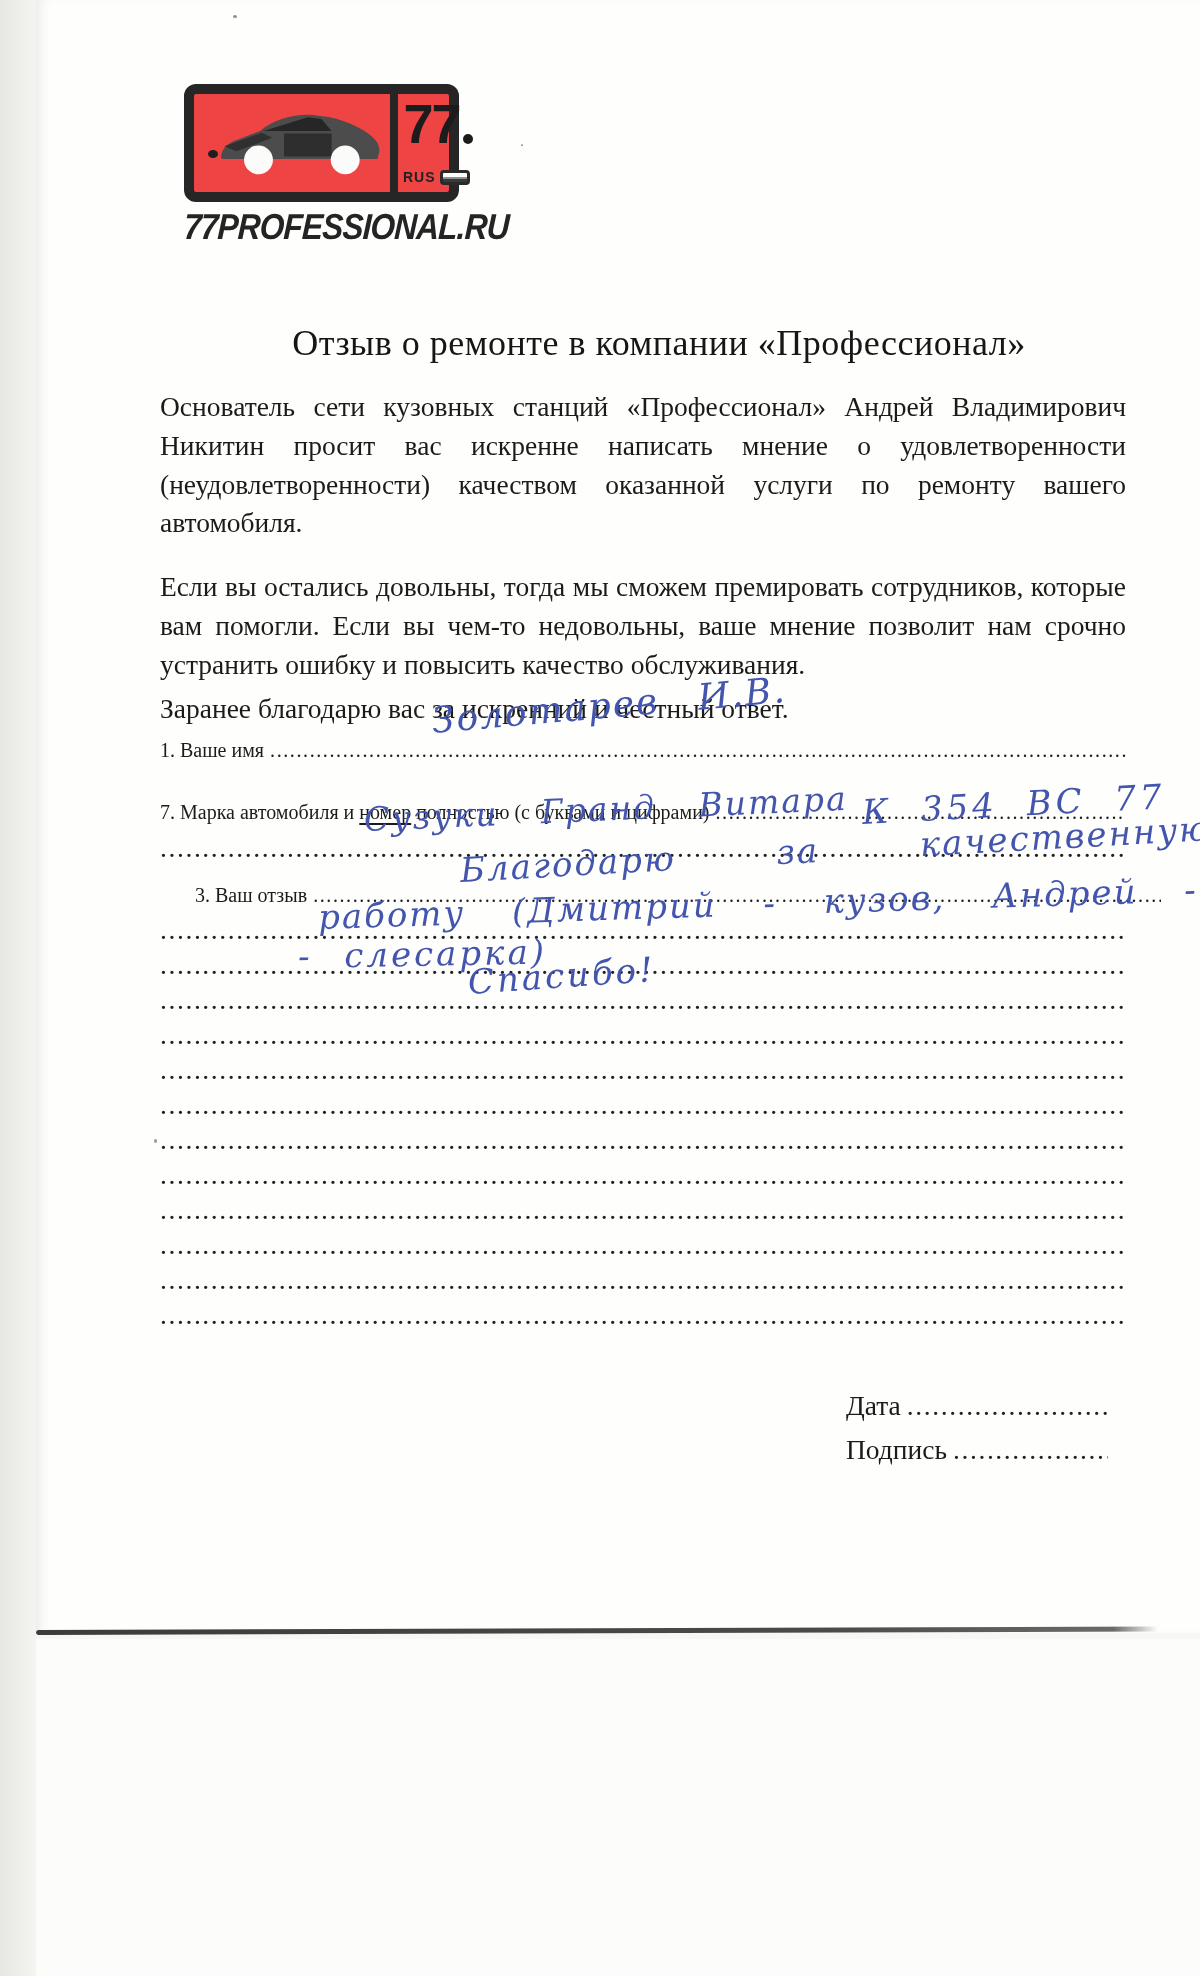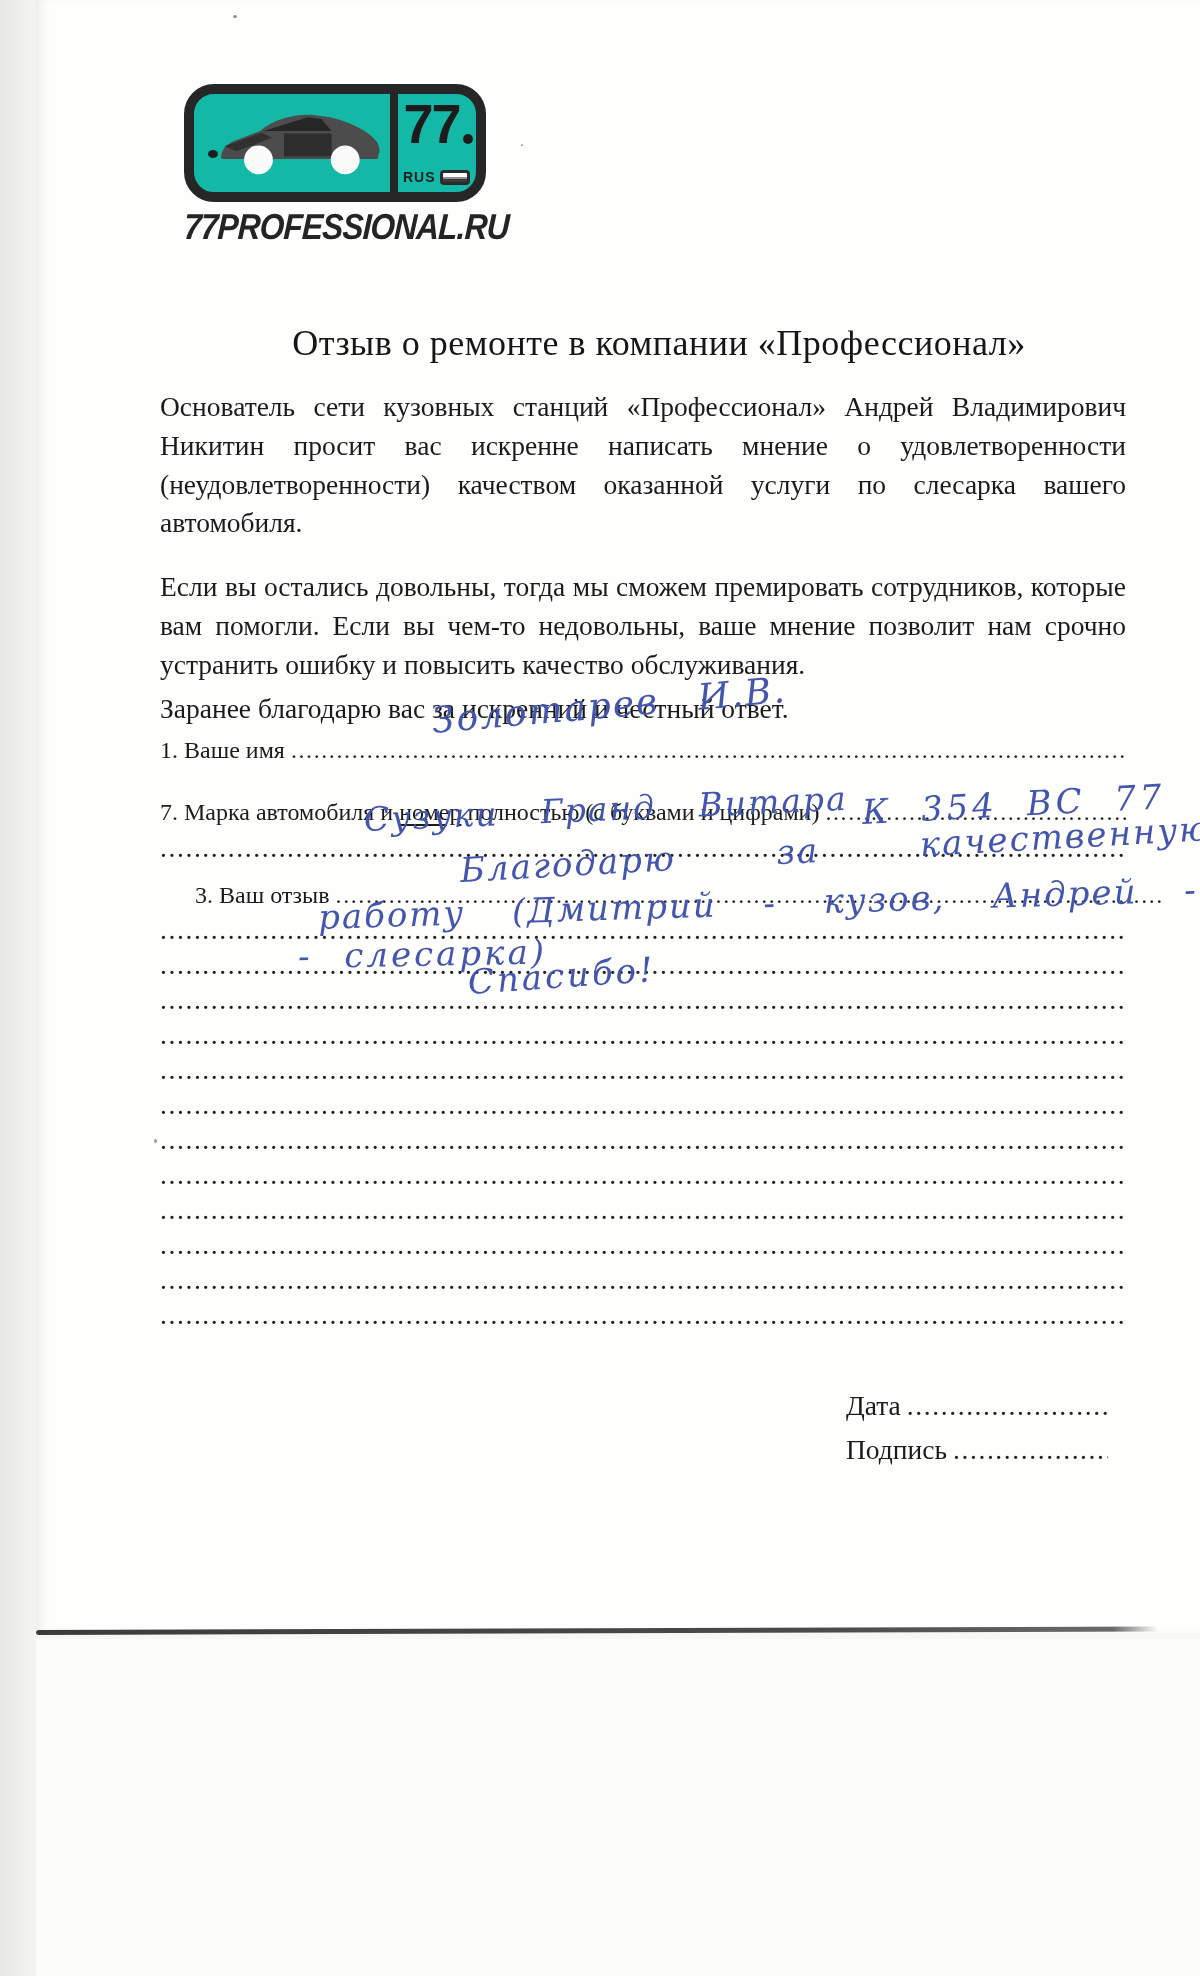--- a/index.html
+++ b/index.html
@@ -22,22 +22,22 @@
     background:#fcfcfa;
   }
   .page-bottom-edge{
     position:absolute;left:0px;top:1630px;width:1122px;height:5px;
     background:linear-gradient(to right,#3c3c3c 0%,#4a4a4a 70%,#6a6a6a 96%,rgba(106,106,106,0));
     transform:rotate(-0.18deg);transform-origin:left center;border-radius:3px;
   }
   
   .logo{position:absolute;left:148px;top:84px;width:320px;}
   .plate{
-    position:relative;width:302px;height:118px;
-    border:10px solid #262626;border-radius:30px;background:#14b8a6;
+    position:relative;width:275px;height:118px;
+    border:10px solid #262626;border-radius:12px;background:#ef4444;
     box-sizing:border-box;
   }
   .plate-inner-dot{
     position:absolute;left:14px;top:56px;width:10px;height:8px;border-radius:50%;
     background:#1e1e1e;
   }
   .car-wrap{position:absolute;left:22px;top:8px;width:170px;height:80px;}
   .plate-divider{position:absolute;left:196px;top:0;width:8px;height:98px;background:#262626;}
   .plate-right{position:absolute;left:206px;top:0;width:76px;height:98px;}
   .n77-row{display:flex;align-items:flex-start;justify-content:center;margin-top:2px;}
@@ -78,21 +78,21 @@
     position:absolute;left:0;width:966px;margin:0;
     font-size:27.5px;line-height:38.8px;color:#1b1b1b;
     text-align:justify;
   }
   .p1{top:388px;}
   .p2{top:568px;}
   .p3{top:690px;text-align:left;}
   
   .frow{
     position:absolute;left:0;width:966px;display:flex;align-items:flex-end;
-    font-size:24px;color:#1b1b1b;line-height:34px;
+    font-size:20px;color:#1b1b1b;line-height:34px;
   }
   .frow .lbl{white-space:nowrap;}
   .u{text-decoration:underline;text-underline-offset:4px;}
   .dots{
     flex:1;overflow:hidden;white-space:nowrap;color:#1f1f1f;
     letter-spacing:1.6px;margin-left:6px;
   }
   .dotline{
     position:absolute;left:0;width:966px;overflow:hidden;white-space:nowrap;
     font-size:27.5px;line-height:34px;color:#1f1f1f;letter-spacing:1.6px;
@@ -155,21 +155,21 @@
   </div>
 
   <div class="speck1"></div>
   <div class="speck2">·</div>
   <div class="speck3"></div>
 
   <div class="content">
 
     <h1 class="title">Отзыв о ремонте в компании «Профессионал»</h1>
 
-    <p class="para p1">Основатель сети кузовных станций «Профессионал» Андрей Владимирович Никитин просит вас искренне написать мнение о удовлетворенности (неудовлетворенности) качеством оказанной услуги по слесарка вашего автомобиля.</p>
+    <p class="para p1">Основатель сети кузовных станций «Профессионал» Андрей Владимирович Никитин просит вас искренне написать мнение о удовлетворенности (неудовлетворенности) качеством оказанной услуги по ремонту вашего автомобиля.</p>
     <p class="para p2">Если вы остались довольны, тогда мы сможем премировать сотрудников, которые вам помогли. Если вы чем-то недовольны, ваше мнение позволит нам срочно устранить ошибку и повысить качество обслуживания.</p>
     <p class="para p3">Заранее благодарю вас за искренний и честный ответ.</p>
 
     <div class="frow" style="top:733px;">
       <span class="lbl">1. Ваше имя</span>
       <span class="dots">....................................................................................................................................................................................................................................................................</span>
     </div>
 
     <div class="frow" style="top:795px;">
       <span class="lbl"><span>7. Марка автомобиля и </span><span class="u">номер</span><span> полностью (с буквами и цифрами)</span></span>

